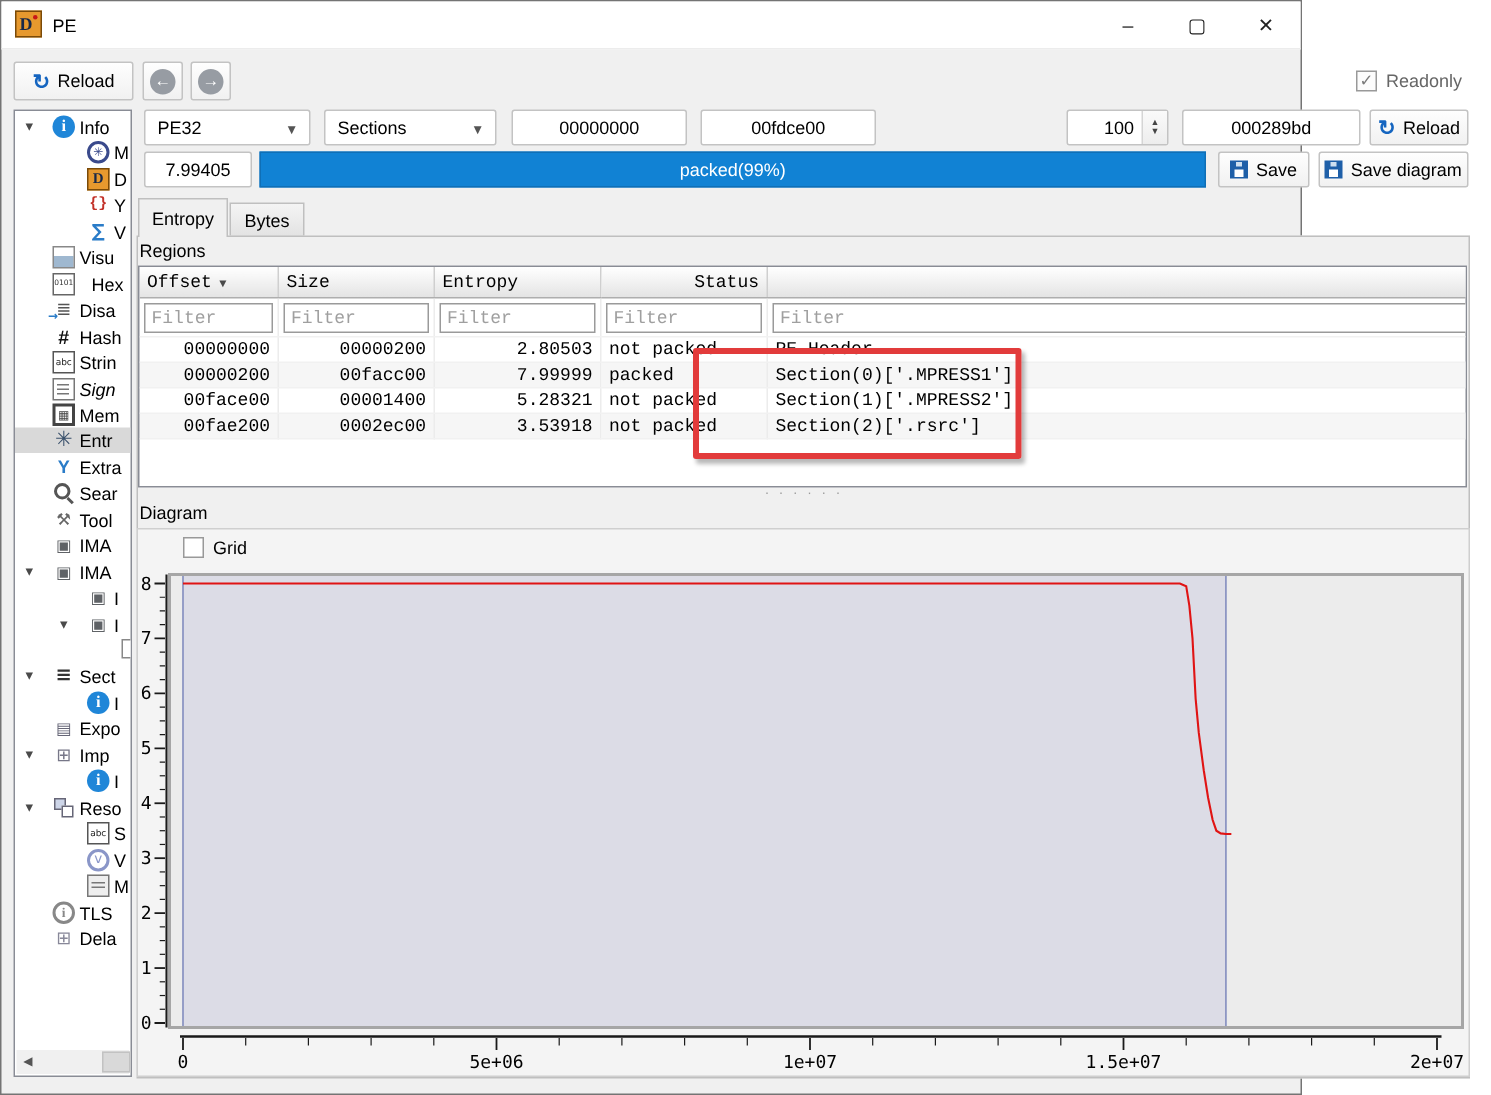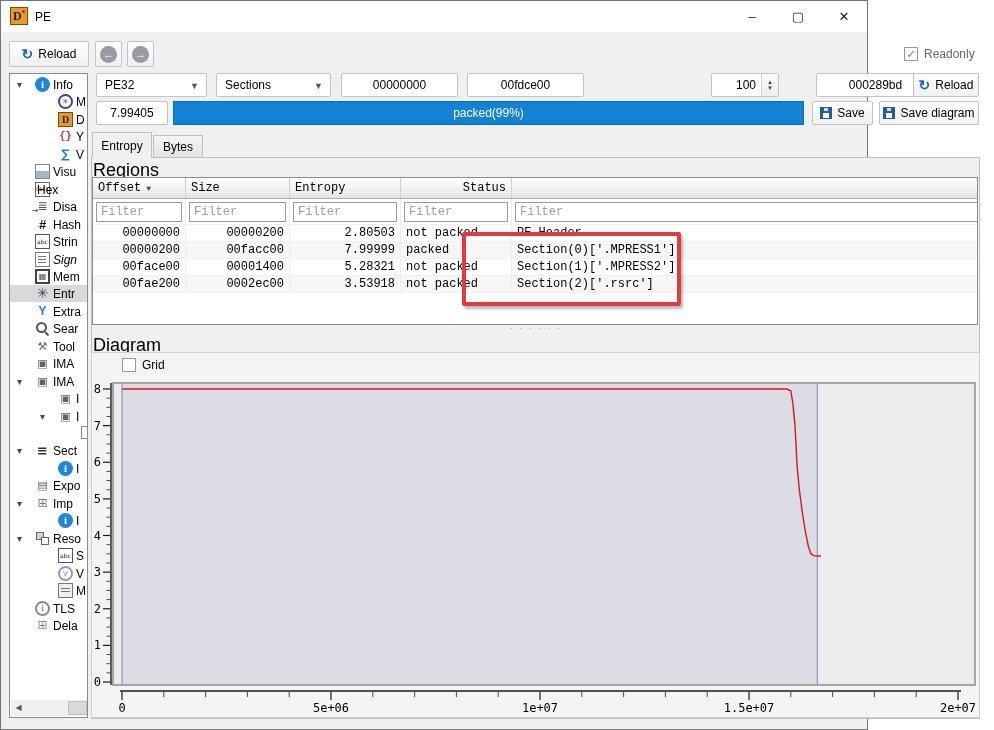--- a/index.html
+++ b/index.html
@@ -35,21 +35,21 @@
   .progress{position:absolute;left:172px;top:100px;width:631px;height:24px;box-sizing:border-box;
     background:#1182d4;border:1px solid #0f6fb6;color:#fff;display:flex;align-items:center;justify-content:center;}
   .spin-btns{position:absolute;right:1px;top:1px;bottom:1px;width:16px;border-left:1px solid #d5d5d5;
     display:flex;flex-direction:column;align-items:center;justify-content:center;font-size:6px;color:#444;
     background:linear-gradient(#fafafa,#ededed);}
   
   .tab{position:absolute;box-sizing:border-box;border:1px solid #bfbfbf;display:flex;align-items:center;justify-content:center;}
   .tab.active{left:91px;top:131px;width:60px;height:26px;background:#f0f0f0;border-bottom:none;z-index:3;}
   .tab.inactive{left:152px;top:134px;width:50px;height:23px;background:linear-gradient(#f4f4f4,#e3e3e3);}
   .pane{position:absolute;left:90px;top:156px;width:889px;height:562px;border:1px solid #bfbfbf;background:#f0f0f0;box-sizing:border-box;z-index:1;}
-  .sec-label{position:absolute;font-size:18px;color:#000;z-index:2;}
+  .sec-label{position:absolute;font-size:12px;color:#000;z-index:2;}
   
   .table-wrap{position:absolute;left:91px;top:176px;width:886px;height:148px;background:#fff;
     border:1px solid #898c95;box-sizing:border-box;overflow:hidden;z-index:2;}
   table{border-collapse:collapse;table-layout:fixed;width:884px;font:12px "Liberation Mono",monospace;}
   thead th{height:20px;background:linear-gradient(#ffffff,#e4e4e4);border-right:1px solid #cfcfcf;
     border-bottom:1px solid #aeaeae;font-weight:normal;padding:0 5px;overflow:hidden;white-space:nowrap;}
   thead th.num{text-align:left}thead th.txt{text-align:right}
   .sort-arrow{font-size:8px;color:#4a4a4a;margin-left:5px;}
   td.filter-cell{height:25px;padding:0;}
   input.filter{display:block;box-sizing:border-box;width:calc(100% - 6px);height:20px;margin:2px 3px;
@@ -161,21 +161,21 @@
   </div>
   <input class="tfield center" style="left: 340px; top: 72px; width: 117px;" value="00000000">
   <input class="tfield center bold" style="left: 466px; top: 72px; width: 117px;" value="00fdce00">
   <div style="position:absolute;left:710px;top:72px;width:68px;height:24px;">
     <input class="tfield" style="left: 0px; top: 0px; width: 68px; text-align: right; padding-right: 22px;" value="100">
     <div class="spin-btns">
       <span>▲</span>
       <span>▼</span>
     </div>
   </div>
-  <input class="tfield center bold" style="left: 787px; top: 72px; width: 119px; margin-left: 28px;" value="000289bd">
+  <input class="tfield center bold" style="left: 787px; top: 72px; width: 119px;" value="000289bd">
   <div class="btn" style="left:912px;top:72px;width:66px;height:24px;">
     <span class="ic-reload"></span>
     <span>Reload</span>
   </div>
 
   <input class="tfield center" style="left: 95px; top: 100px; width: 72px;" value="7.99405">
   <div class="progress">
     <span>packed(99%)</span>
   </div>
   <div class="btn" style="left:811px;top:100px;width:61px;height:24px;">
@@ -209,21 +209,21 @@
         <div class="tree-row" style="top: 71.8px;">
           <span class="icon ic-sigma" style="left: 48px;"></span>
           <span class="tree-label" style="left: 66px;">V</span>
         </div>
         <div class="tree-row" style="top: 89.25px;">
           <span class="icon ic-visualization" style="left: 25px;"></span>
           <span class="tree-label" style="left: 43px;">Visu</span>
         </div>
         <div class="tree-row" style="top: 106.7px;">
           <span class="icon ic-hex" style="left: 25px;"></span>
-          <span class="tree-label" style="left: 27px; text-align: center;">Hex</span>
+          <span class="tree-label" style="left: 51px; text-align: center;">Hex</span>
         </div>
         <div class="tree-row" style="top: 124.15px;">
           <span class="icon ic-disasm" style="left: 25px;"></span>
           <span class="tree-label" style="left: 43px;">Disa</span>
         </div>
         <div class="tree-row" style="top: 141.6px;">
           <span class="icon ic-hash" style="left: 25px;"></span>
           <span class="tree-label" style="left: 43px;">Hash</span>
         </div>
         <div class="tree-row" style="top: 159.05px;">

